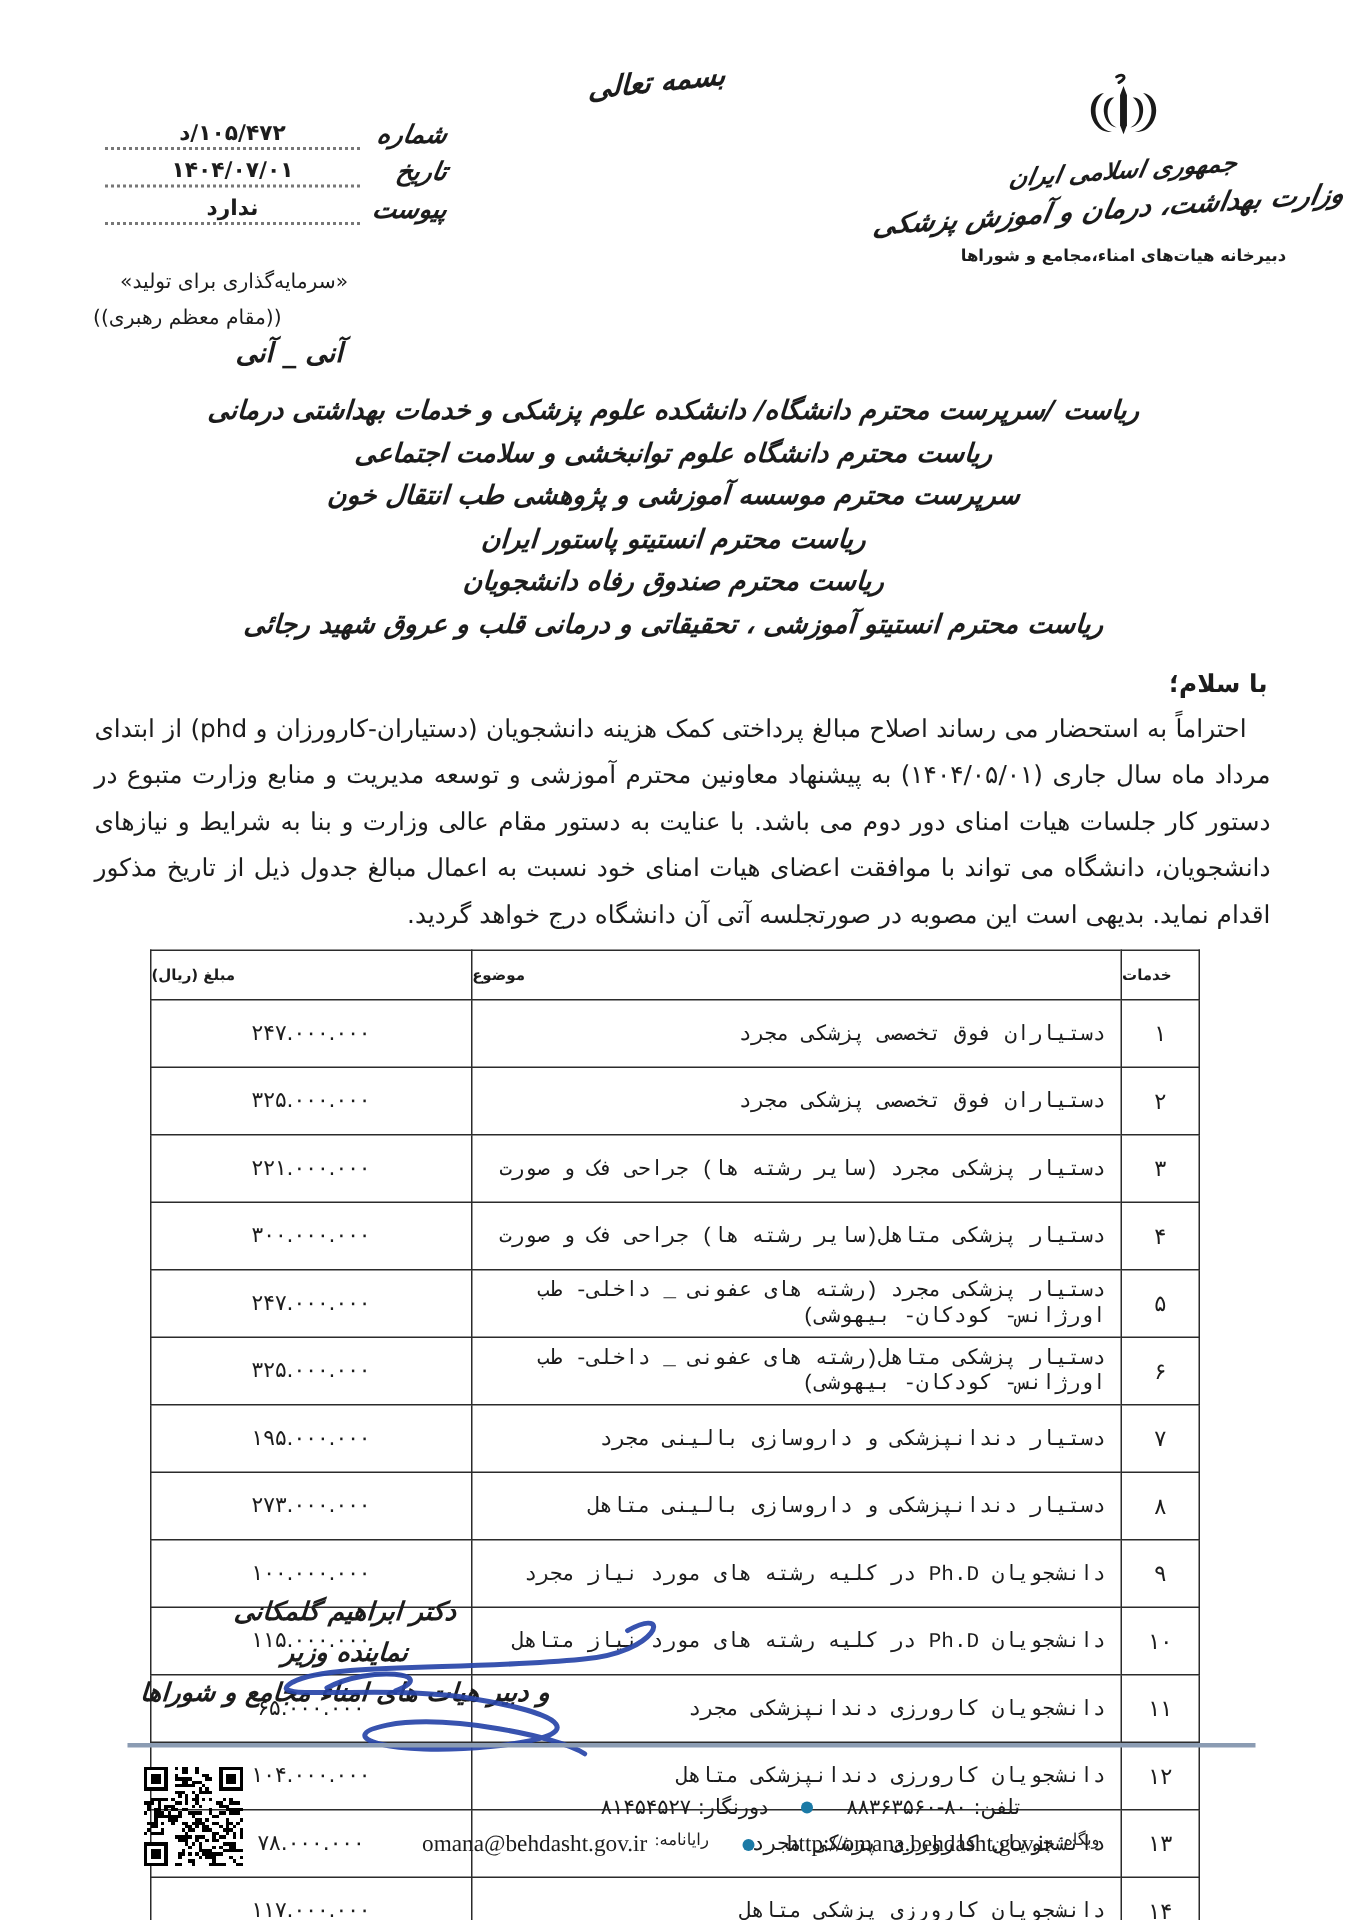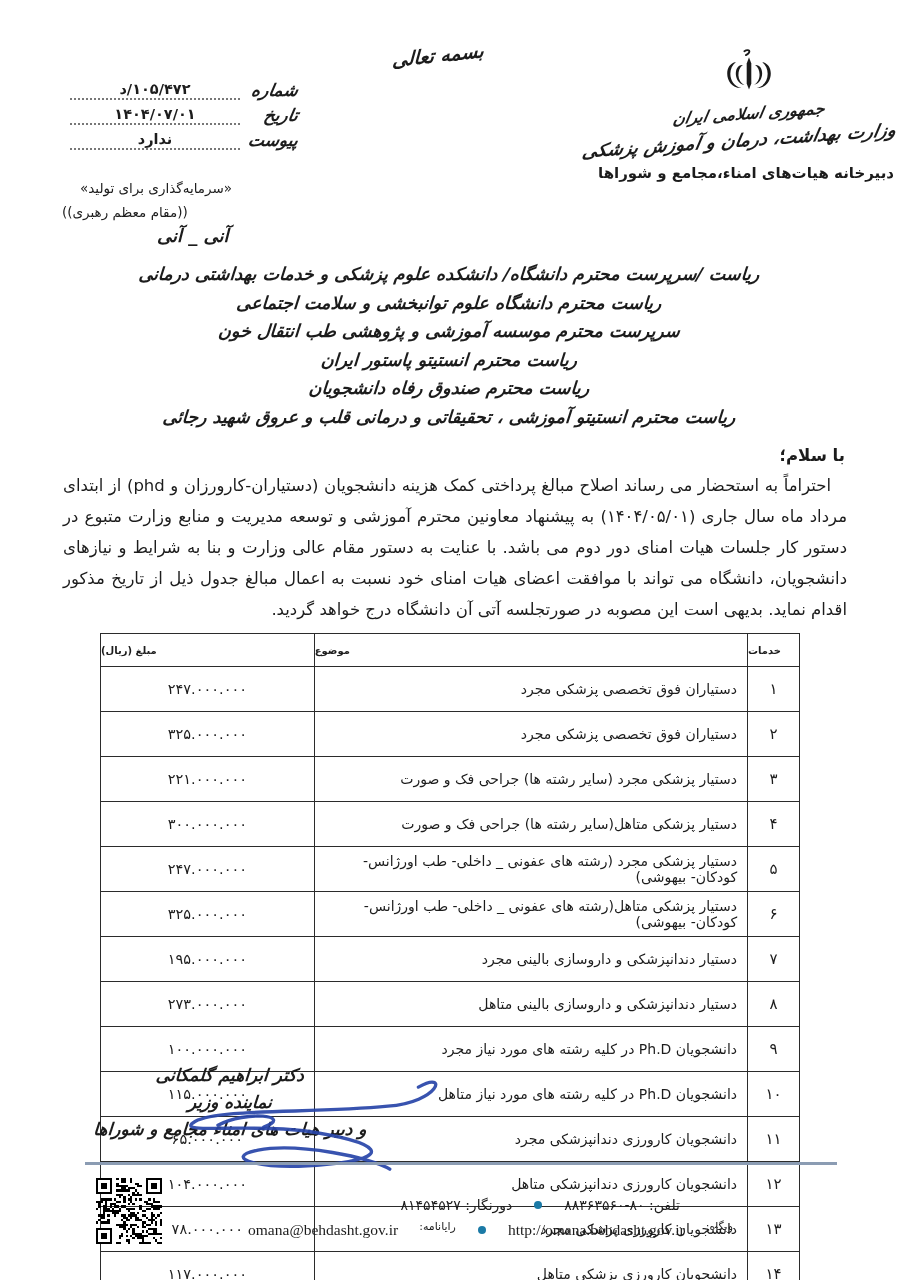--- a/index.html
+++ b/index.html
@@ -19,59 +19,59 @@
   .reflabel{font-size:17px;font-weight:bold;font-style:italic;transform:skewX(-10deg);width:58px;white-space:nowrap;}
   .refvalue{flex:1;text-align:center;font-weight:bold;font-size:14.5px;border-bottom:2px dotted #777;padding-bottom:1px;white-space:nowrap;}
   .slogan1{position:absolute;left:80px;top:180px;font-size:13.5px;white-space:nowrap;}
   .slogan2{position:absolute;left:62px;top:204px;font-size:13.5px;white-space:nowrap;}
 
   
   .letterhead{position:absolute;right:10px;top:48px;width:290px;text-align:center;}
   .emblem{width:46px;height:54px;margin:0 auto;}
   .calli1{font-size:16px;font-weight:bold;font-style:italic;transform:skewX(-14deg) rotate(-4deg);margin-top:2px;white-space:nowrap;}
   .calli2{font-size:18px;font-weight:bold;font-style:italic;transform:skewX(-14deg) rotate(-4deg);margin-top:6px;white-space:nowrap;}
-  .office{font-size:15px;font-weight:bold;margin-top:14px;white-space:nowrap;}
+  .office{font-size:11px;font-weight:bold;margin-top:14px;white-space:nowrap;}
 
   
   .urgency{position:absolute;left:157px;top:225px;font-size:18px;font-weight:bold;font-style:italic;white-space:nowrap;}
   .recipients{position:absolute;top:260px;right:50px;width:810px;text-align:center;}
   .addr-line{font-weight:bold;font-size:17.5px;line-height:28.5px;font-style:italic;transform:skewX(-4deg);}
 
   
   .salutation{position:absolute;top:446px;right:59px;font-weight:bold;font-size:16.5px;}
   .bodytext{position:absolute;top:470px;right:57px;width:784px;font-size:16.5px;line-height:31px;
     text-align:justify;text-indent:16px;direction:rtl;}
 
   
   .lettertable{position:absolute;top:633px;right:104px;width:700px;border-collapse:collapse;direction:rtl;}
   .lettertable th,.lettertable td{border:1px solid #2b2b2b;}
   .lettertable th{height:33px;font-size:10px;font-weight:bold;text-align:left;}
   .lettertable td{height:45px;font-size:14px;}
   .col-no{width:52px;}
   .col-subject{width:434px;}
   .col-amount{width:214px;}
   td.cell-no{text-align:center;font-size:15px;}
-  td.cell-subject{text-align:right;padding-right:10px;}
+  td.cell-subject{text-align:right;padding-right:10px;font-family:Liberation Mono, monospace;}
   td.cell-amount{text-align:center;font-size:14.5px;}
 
   
   .sigblock{position:absolute;top:1062px;left:80px;width:300px;text-align:center;}
   .signame{font-weight:bold;font-size:17px;line-height:27px;font-style:italic;transform:skewX(-4deg);}
   .sigsvg{position:absolute;top:1068px;left:95px;width:370px;height:105px;pointer-events:none;}
   .sigsvg path{stroke:var(--signature);stroke-width:3.5;fill:none;stroke-linecap:round;opacity:.92;}
 
   
   .sep{position:absolute;top:1162px;left:85px;width:752px;height:3px;background:var(--separator);}
   .qr{position:absolute;left:96px;top:1176px;width:66px;height:70px;}
   .address{position:absolute;top:1173px;right:64px;width:640px;font-size:13.5px;text-align:right;direction:rtl;}
   .contact-row{position:absolute;direction:rtl;display:flex;align-items:center;white-space:nowrap;font-size:14px;}
   .row-phone{top:1197px;right:224px;}
   .row-web{top:1221px;right:171px;}
   .dot{width:8px;height:8px;border-radius:50%;background:var(--bullet);margin:0 22px;flex:none;}
-  .minilabel{font-size:11px;position:relative;top:-4px;margin-left:21px;}
+  .minilabel{font-size:11px;position:relative;top:-4px;margin-left:5px;font-family:Liberation Serif, serif;}
   .latin{font-family:"Liberation Serif",serif;font-size:15.5px;direction:ltr;unicode-bidi:embed;}
   .numval{font-size:14px;}
 </style>
 </head>
 <body>
 
 <div class="page">
 
   <div class="bismillah">بسمه تعالی</div>
 

